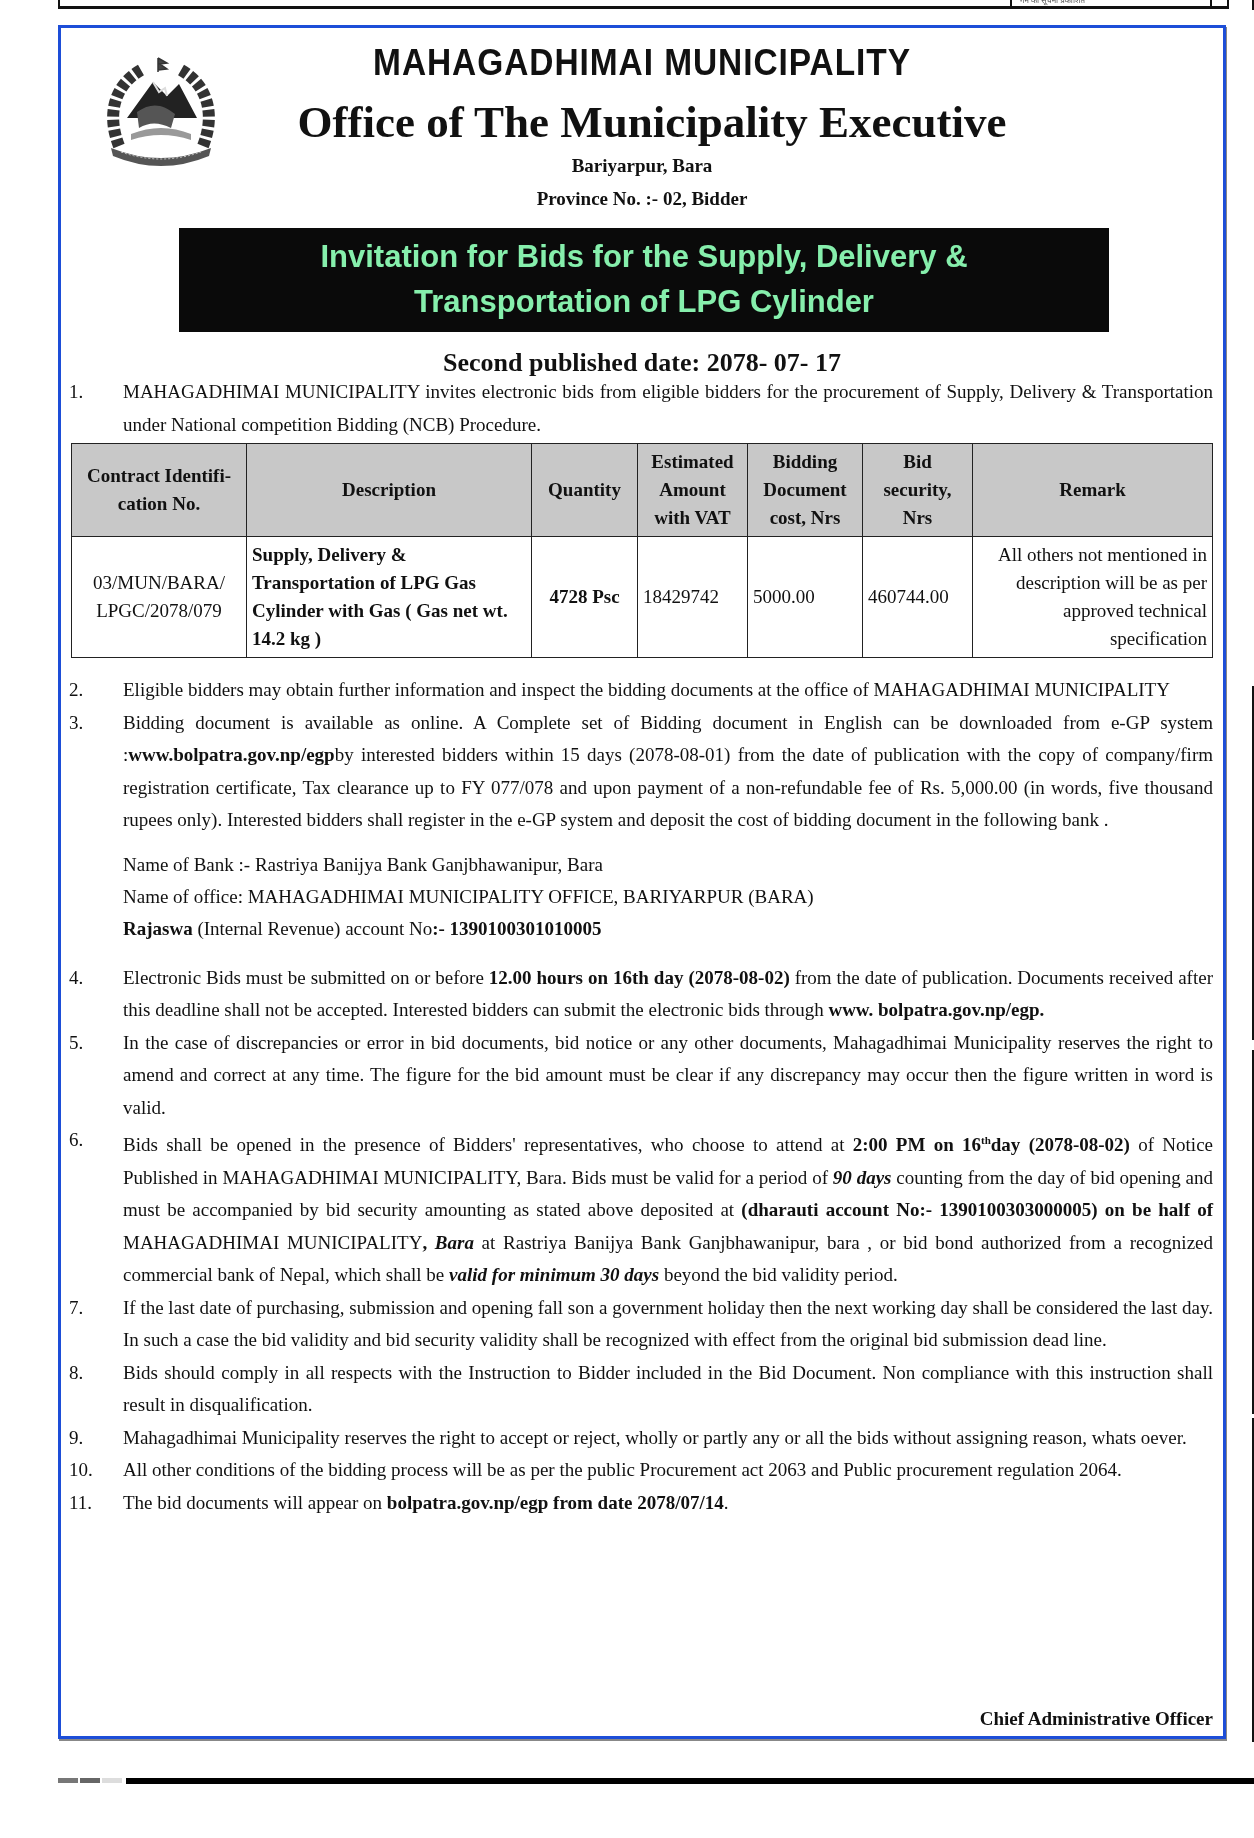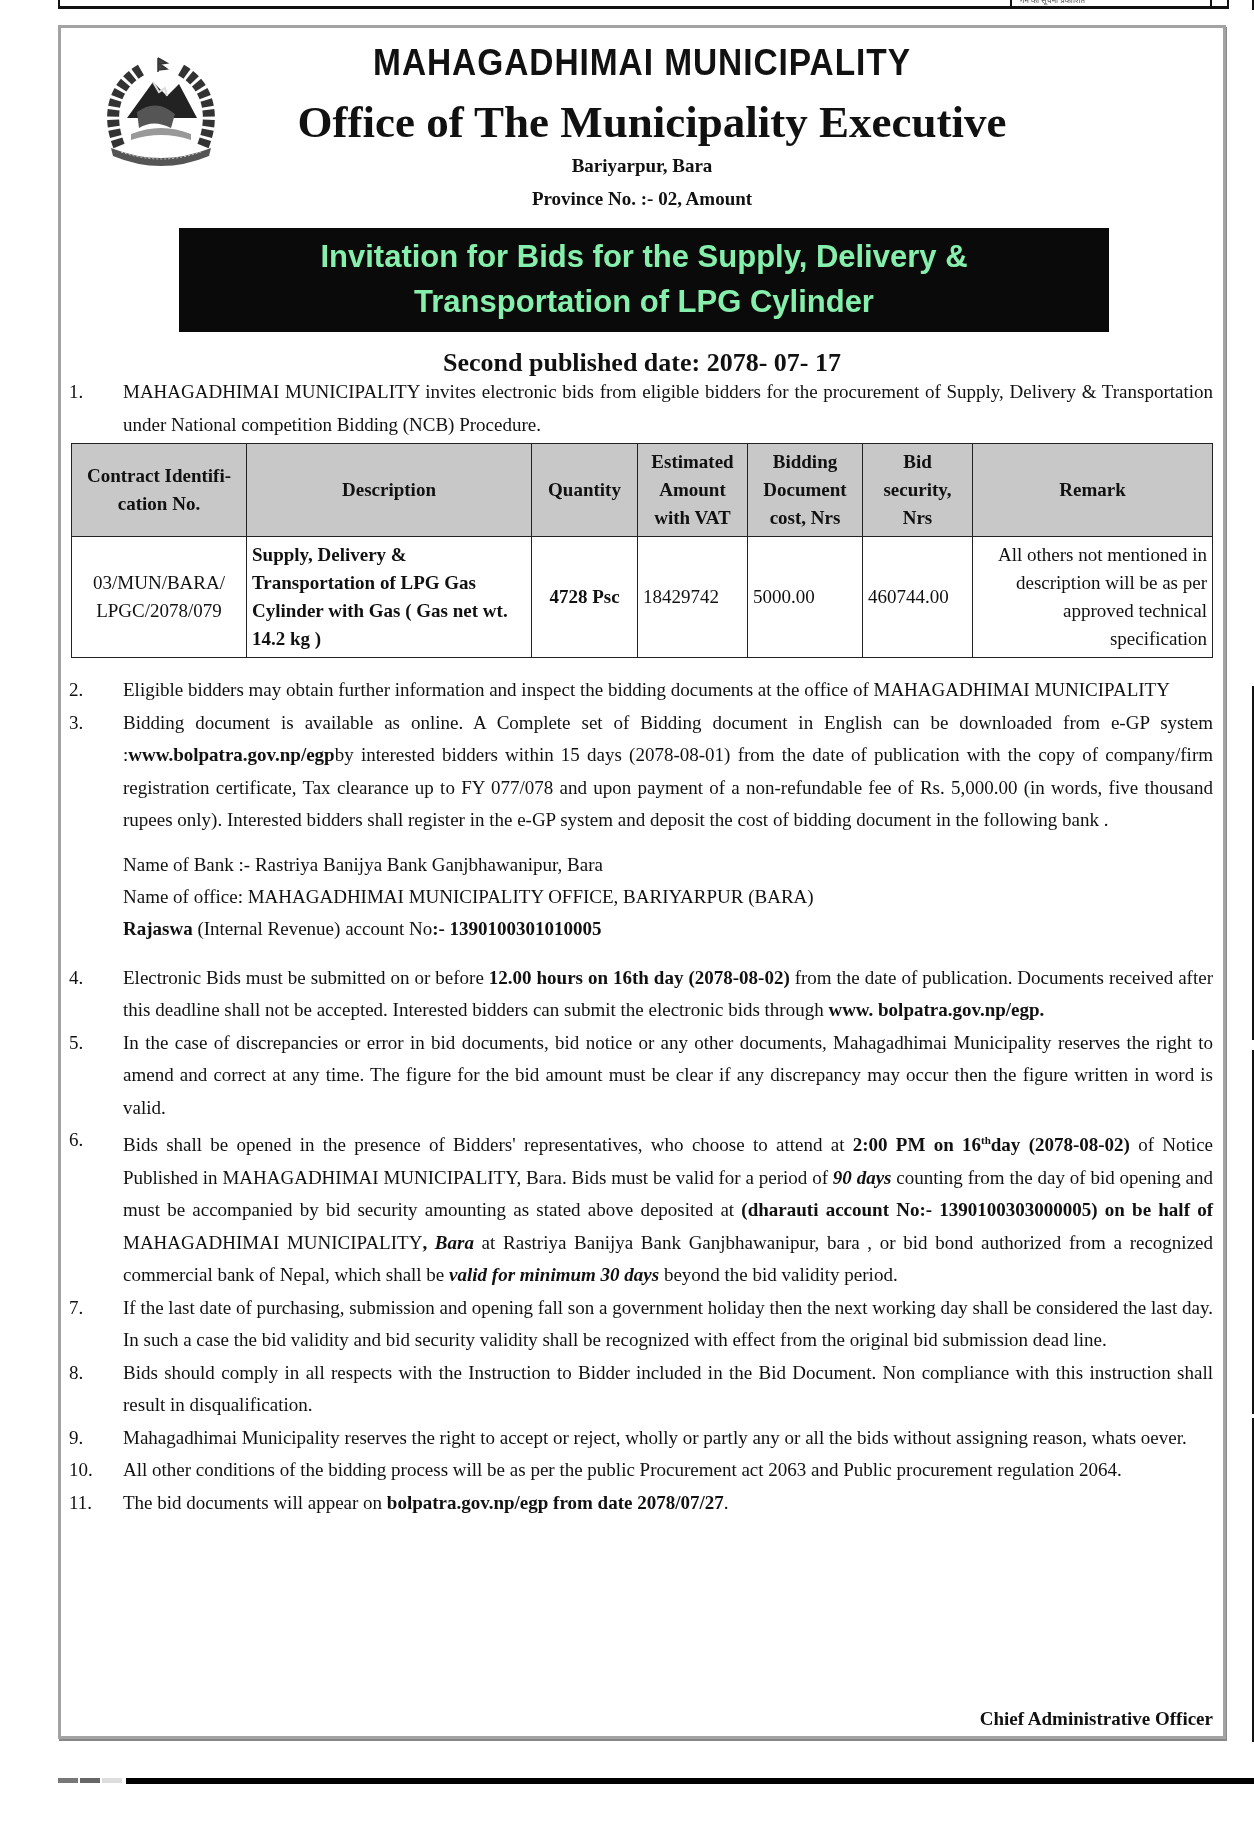--- a/index.html
+++ b/index.html
@@ -5,21 +5,21 @@
   html, body { margin:0; padding:0; background:#fff; }
   body { width:1254px; height:1838px; position:relative; overflow:hidden;
          font-family:"Liberation Serif", serif; color:#111; }
   .top-box { position:absolute; left:58px; top:-4px; width:1150px; height:10px;
              border:2px solid #111; border-top:none; border-bottom:3px solid #111; }
   .top-right-box { position:absolute; left:1010px; top:-4px; width:215px; height:10px;
              border:2px solid #111; border-top:none; border-bottom:3px solid #111; overflow:hidden; }
   .top-right-box span { font-size:8px; color:#555; position:absolute; left:8px; top:-2px; }
   .right-edge { position:absolute; left:1252px; width:10px; border:2px solid #111; }
   .notice { position:absolute; left:58px; top:25px; width:1162px; height:1708px;
-            border:3px solid #a3a3a3; box-shadow:1px 2px 0 #888; }
+            border:3px solid #1d4ed8; box-shadow:1px 2px 0 #888; }
   .emblem { position:absolute; left:40px; top:28px; width:120px; height:118px; }
   .hdr-title { position:absolute; left:0; right:0; top:14px; text-align:center;
                font-family:"Liberation Sans", sans-serif; font-weight:bold; font-size:36px;
                letter-spacing:1px; transform:scaleX(0.93); }
   .hdr-sub { position:absolute; left:0; right:17px; top:68px; text-align:center;
              font-size:45px; font-weight:bold; padding-left:30px;margin-left:7px; }
   .hdr-line { position:absolute; left:0; right:0; text-align:center; font-weight:bold; font-size:19px; }
   .banner { position:absolute; left:118px; top:200px; width:930px; height:104px; background:#0a0a0a;
             color:#86efac; font-family:"Liberation Sans", sans-serif; font-weight:bold; font-size:31px;
             text-align:center; line-height:45px; padding-top:6px; box-sizing:border-box; }
@@ -60,21 +60,21 @@
     <path d="M52 26 L58 36 L64 32 L66 40" fill="none" stroke="#ddd" stroke-width="2"></path>
     <path d="M36 56 C 50 46, 62 48, 74 58 L70 72 C 58 66, 48 66, 38 72 Z" fill="#555"></path>
     <path d="M30 78 Q 60 66 90 78 L90 84 Q 60 74 30 84 Z" fill="#999"></path>
     <path d="M10 92 Q 60 112 110 92 L108 100 Q 60 120 12 100 Z" fill="#555"></path>
     <path d="M20 96 Q 60 110 100 96" fill="none" stroke="#ccc" stroke-width="1" stroke-dasharray="2 2"></path>
   </svg>
 
   <div class="hdr-title">MAHAGADHIMAI MUNICIPALITY</div>
   <div class="hdr-sub">Office of  The Municipality Executive</div>
   <div class="hdr-line" style="top:127px;">Bariyarpur, Bara</div>
-  <div class="hdr-line" style="top:160px;">Province No. :- 02, Amount</div>
+  <div class="hdr-line" style="top:160px;">Province No. :- 02, Bidder</div>
 
   <div class="banner">
     <div>Invitation for Bids for the Supply, Delivery &amp;</div>
     <div>Transportation of LPG Cylinder</div>
   </div>
 
   <div class="pubdate">Second published date: 2078- 07- 17</div>
 
   <div class="body-text" style="top:348px;">
     <div class="item">
@@ -154,21 +154,21 @@
     <div class="item">
       <span class="num">9.</span>
       <p>Mahagadhimai Municipality  reserves the right to accept or reject, wholly or partly any or all the bids without assigning reason, whats oever.</p>
     </div>
     <div class="item">
       <span class="num">10.</span>
       <p>All other conditions of the bidding process will be as per the public Procurement act 2063 and Public procurement regulation 2064.</p>
     </div>
     <div class="item">
       <span class="num">11.</span>
-      <p><span>The bid documents will appear on </span><b>bolpatra.gov.np/egp from date 2078/07/27</b><span>.</span></p>
+      <p><span>The bid documents will appear on </span><b>bolpatra.gov.np/egp from date 2078/07/14</b><span>.</span></p>
     </div>
   </div>
 
   <div class="signature">Chief Administrative Officer</div>
 </div>
 
 <div class="footer-bar">
   <div class="dash" style="left:0;width:20px;background:#777;"></div>
   <div class="dash" style="left:22px;width:20px;background:#666;"></div>
   <div class="dash" style="left:44px;width:20px;background:#ddd;"></div>

